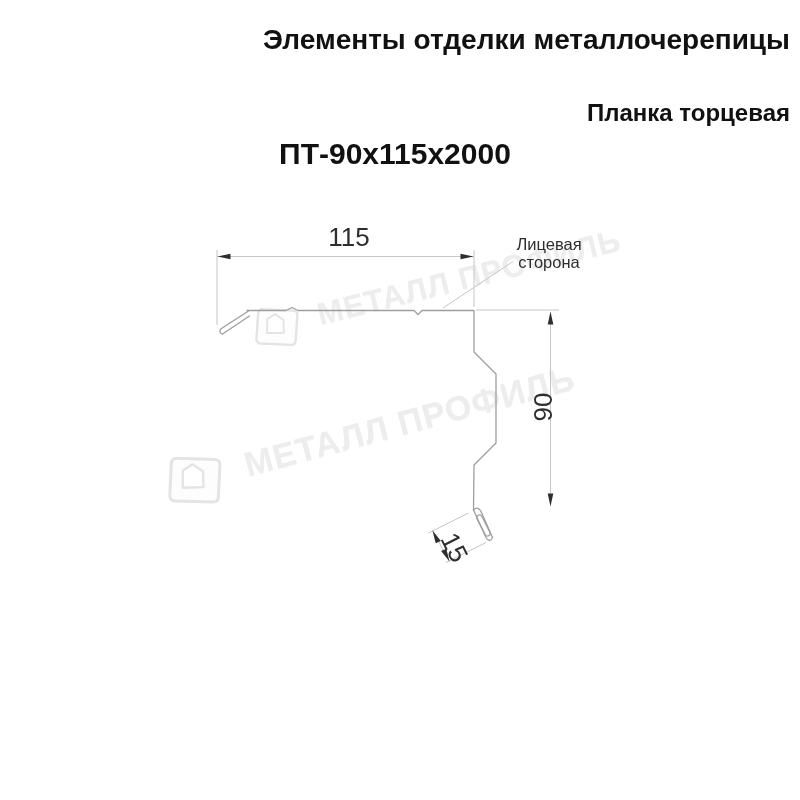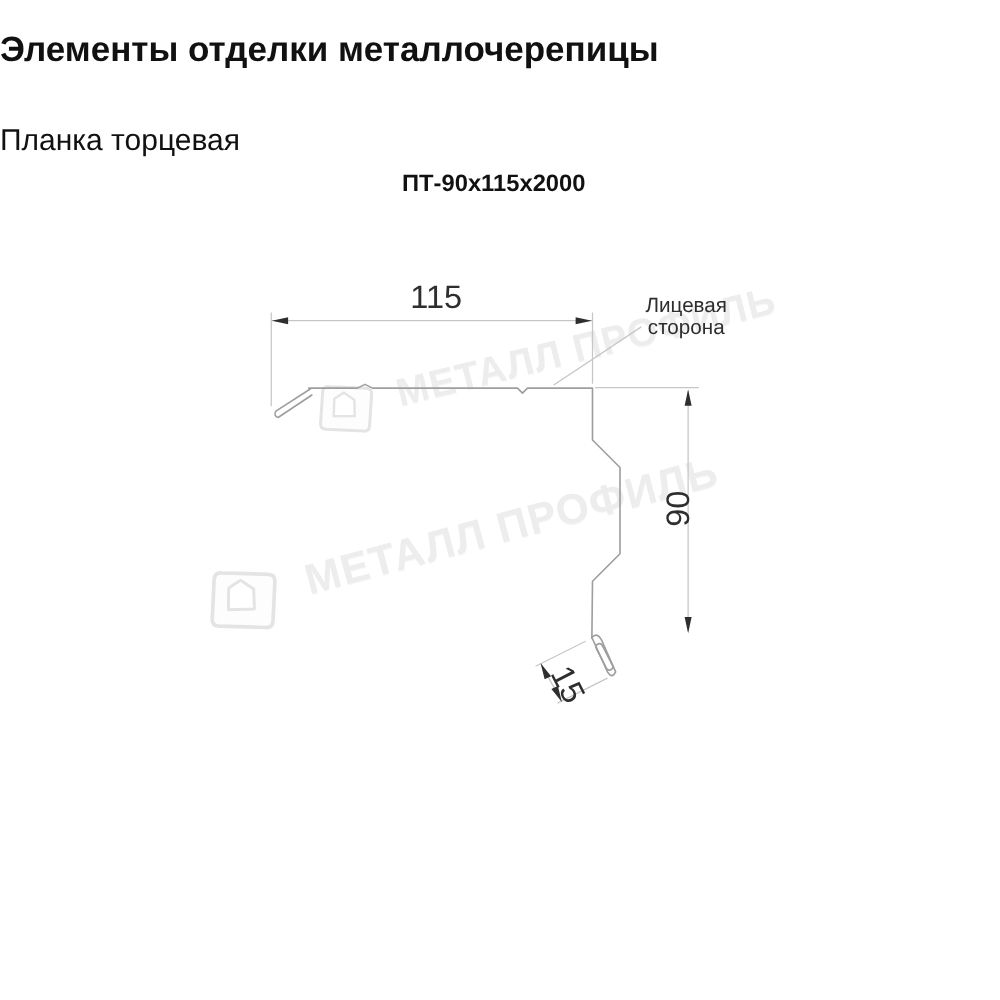--- a/index.html
+++ b/index.html
@@ -2,30 +2,30 @@
 <html><head>
 <meta charset="utf-8">
 <style>
   html,body { margin:0; padding:0; background:#ffffff; }
   .page {
     position:relative; width:800px; height:800px; background:#ffffff;
     font-family:"Liberation Sans", sans-serif; overflow:hidden;
   }
   
   .title {
-    position:absolute; top:24px; left:0; width:790px; text-align:left;
+    position:absolute; top:24px; left:0; width:790px; text-align:right;
     font-size:28px; font-weight:bold; color:#111;
   }
   .product-name {
-    position:absolute; top:99px; left:0; width:790px; text-align:left;
-    font-size:24px; font-weight:normal; color:#111;
+    position:absolute; top:99px; left:0; width:790px; text-align:right;
+    font-size:24px; font-weight:bold; color:#111;
   }
   .product-code {
     position:absolute; top:137px; left:0; width:790px; text-align:center;
-    font-size:19px; font-weight:bold; color:#111;
+    font-size:30px; font-weight:bold; color:#111;
   }
   
   .footer {
     position:absolute; left:18px; top:743px; font-size:14px; line-height:20px;
     color:#111;
   }
   
   .wm {
     position:absolute; display:flex; align-items:center; gap:15px;
     transform-origin:left center; font-weight:bold; white-space:nowrap;

